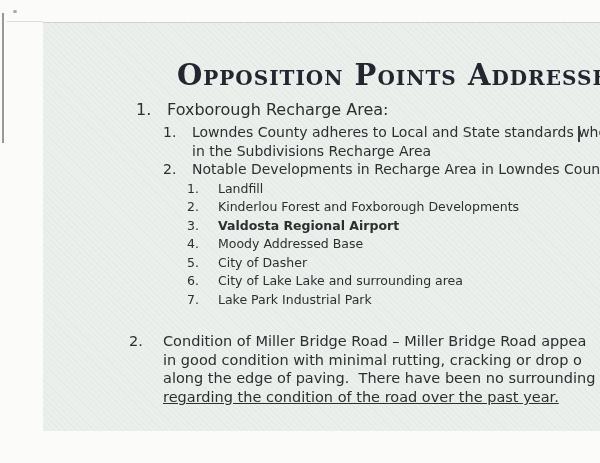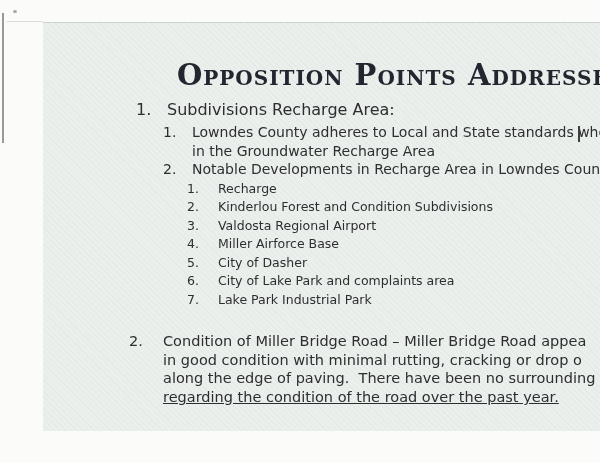--- a/index.html
+++ b/index.html
@@ -94,46 +94,46 @@
 
   <span class="edge-line"></span>
   <span class="edge-line-top"></span>
   <span class="speck"></span>
 
   <div class="scan-page"></div>
 
   <div class="t title" style="left:177px; top:61px;">Opposition Points Addressed</div>
 
   <div class="t lvl1" style="left:136px; top:101px;">1.</div>
-  <div class="t lvl1" style="left:167px; top:101px;">Subdivisions Recharge Area:</div>
+  <div class="t lvl1" style="left:167px; top:101px;">Foxborough Recharge Area:</div>
 
   <div class="t lvl2" style="left:163px; top:124px;">1.</div>
   <div class="t lvl2" style="left:192px; top:124px;">Lowndes County adheres to Local and State standards whe</div>
-  <div class="t lvl2" style="left:192px; top:143px;">in the Groundwater Recharge Area</div>
+  <div class="t lvl2" style="left:192px; top:143px;">in the Subdivisions Recharge Area</div>
 
   <div class="t lvl2" style="left:163px; top:161px;">2.</div>
   <div class="t lvl2" style="left:192px; top:161px;">Notable Developments in Recharge Area in Lowndes County</div>
 
   <div class="t lvl3" style="left:187px; top:182px;">1.</div>
-  <div class="t lvl3" style="left:218px; top:182px;">Recharge</div>
+  <div class="t lvl3" style="left:218px; top:182px;">Landfill</div>
 
   <div class="t lvl3" style="left:187px; top:200px;">2.</div>
-  <div class="t lvl3" style="left:218px; top:200px;">Kinderlou Forest and Condition Subdivisions</div>
+  <div class="t lvl3" style="left:218px; top:200px;">Kinderlou Forest and Foxborough Developments</div>
 
   <div class="t lvl3" style="left:187px; top:219px;">3.</div>
-  <div class="t lvl3" style="left:218px; top:219px;">Valdosta Regional Airport</div>
+  <div class="t lvl3" style="left:218px; top:219px;font-weight:bold;">Valdosta Regional Airport</div>
 
   <div class="t lvl3" style="left:187px; top:237px;">4.</div>
-  <div class="t lvl3" style="left:218px; top:237px;">Miller Airforce Base</div>
+  <div class="t lvl3" style="left:218px; top:237px;">Moody Addressed Base</div>
 
   <div class="t lvl3" style="left:187px; top:256px;">5.</div>
   <div class="t lvl3" style="left:218px; top:256px;text-align:center;">City of Dasher</div>
 
   <div class="t lvl3" style="left:187px; top:274px;">6.</div>
-  <div class="t lvl3" style="left:218px; top:274px;">City of Lake Park and complaints area</div>
+  <div class="t lvl3" style="left:218px; top:274px;">City of Lake Lake and surrounding area</div>
 
   <div class="t lvl3" style="left:187px; top:293px;">7.</div>
   <div class="t lvl3" style="left:218px; top:293px;">Lake Park Industrial Park</div>
 
   <div class="t lvl1b" style="left:129px; top:333px;">2.</div>
   <div class="t lvl1b" style="left:163px; top:352px;">in good condition with minimal rutting, cracking or drop o</div>
   <div class="t lvl1b" style="left:163px; top:333px;">Condition of Miller Bridge Road – Miller Bridge Road appea</div>
   <div class="t lvl1b" style="left:163px; top:370px;">along the edge of paving.  There have been no surrounding</div>
   <div class="t lvl1b" style="left:163px; top:389px;text-decoration:underline;">regarding the condition of the road over the past year.</div>
 

